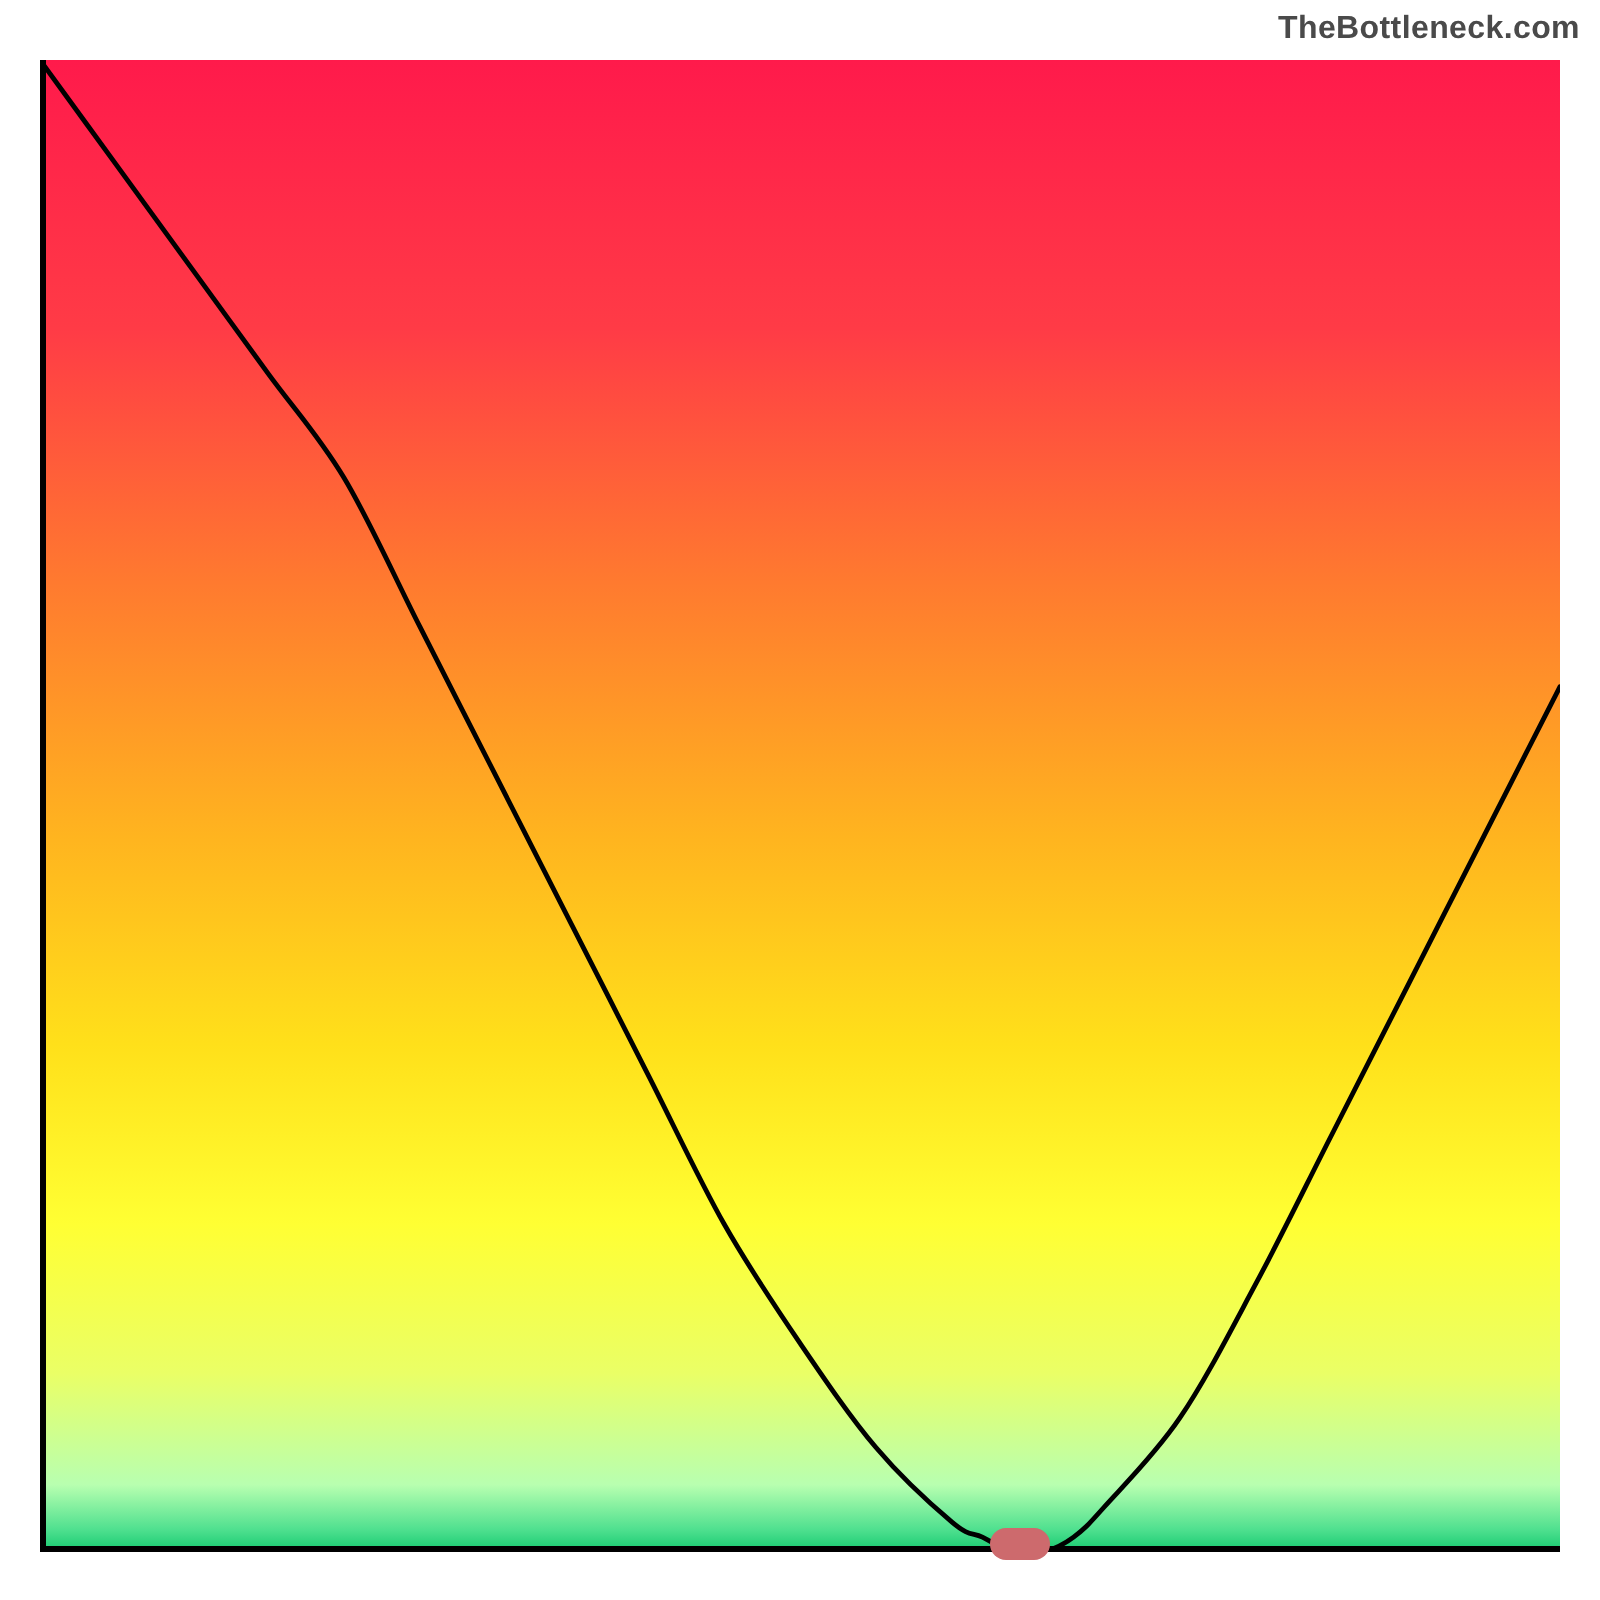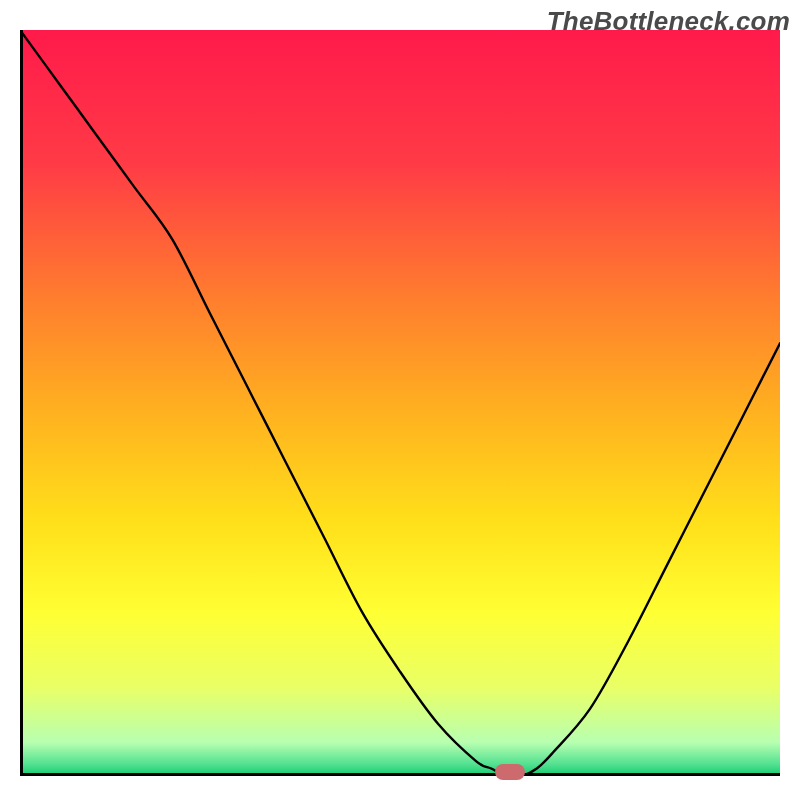--- a/index.html
+++ b/index.html
@@ -13,26 +13,25 @@
   }
   .stage {
     position: relative;
     width: 800px;
     height: 800px;
   }
   .watermark {
     position: absolute;
     top: 6px;
     right: 10px;
-    font-size: 26px;
+    font-size: 16px;
     font-weight: 600;
     color: #4a4a4a;
     letter-spacing: 0.2px;
     z-index: 10;
-    font-style: italic;
   }
   .plot {
     position: absolute;
     left: 20px;
     top: 30px;
     width: 760px;
     height: 746px;
   }
   svg.bg {
     position: absolute;

